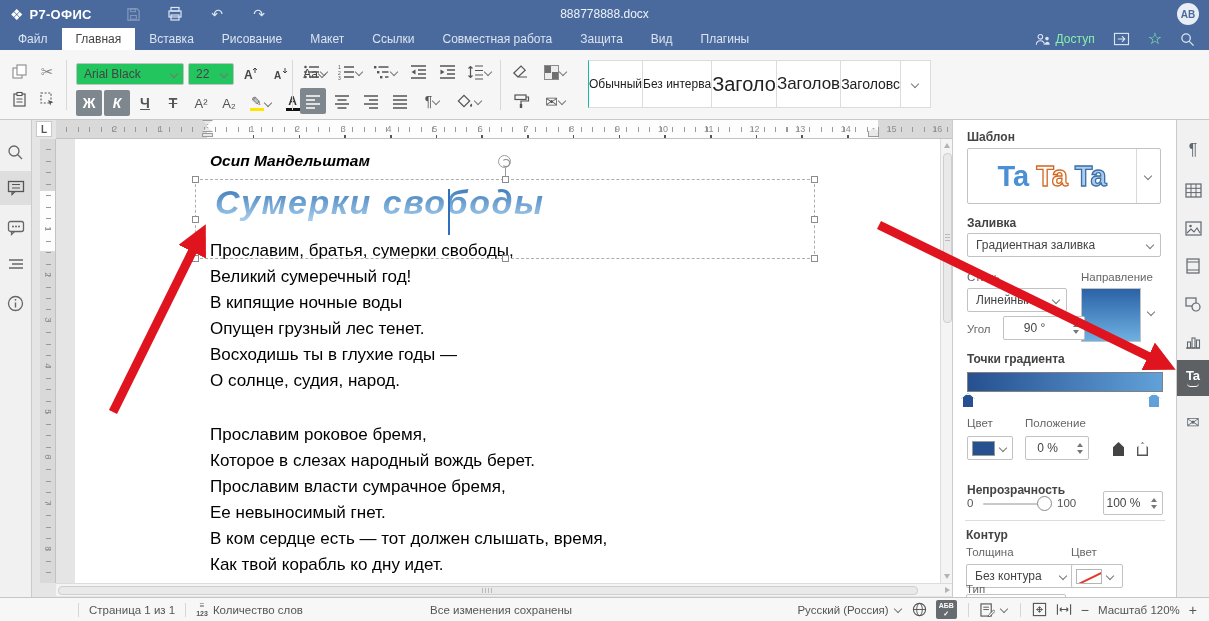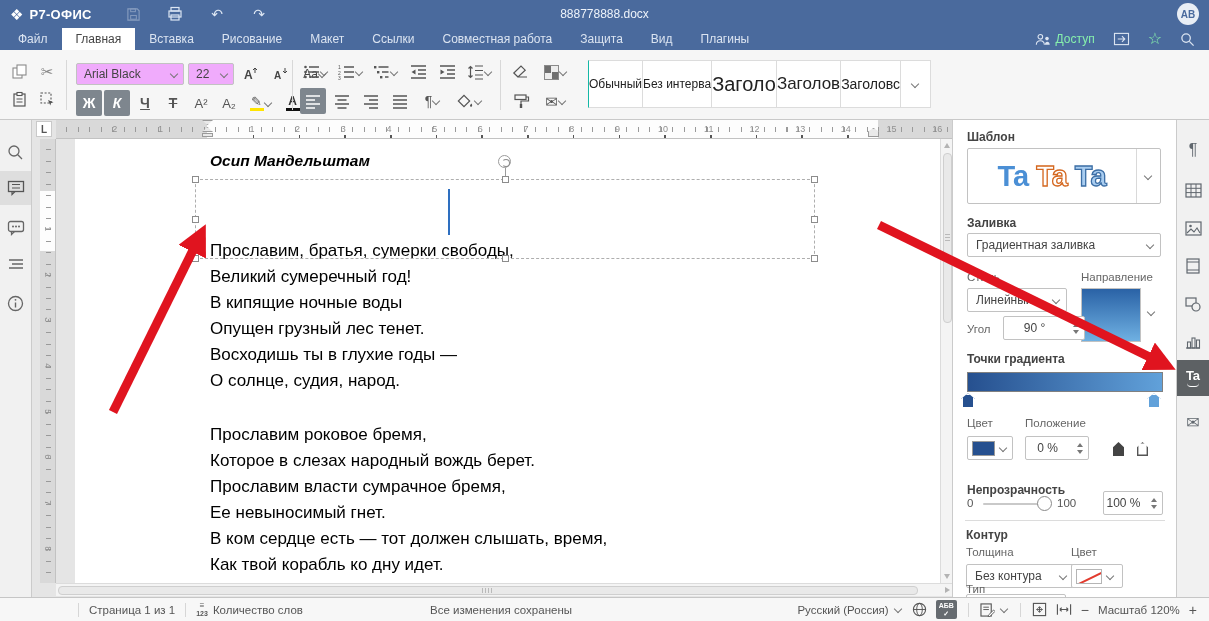--- a/index.html
+++ b/index.html
@@ -26,21 +26,21 @@
   .tab.active{background:#fff;color:#444;}
   .tr-right{margin-left:auto;display:flex;align-items:center;gap:18px;padding-right:14px;color:#dbe4f1;}
   .tr-item{display:flex;align-items:center;gap:5px;font-size:12px;color:#86efac;}
   .glyph{font-size:14px;line-height:1;}
 
   
   #toolbar{position:absolute;left:0;top:50px;width:1209px;height:70px;background:#f6f6f6;border-bottom:1px solid #c9c9c9;}
   .vsep{position:absolute;top:10px;width:1px;height:50px;background:#d8d8d8;}
   .ibtn{width:26px;height:26px;display:flex;align-items:center;justify-content:center;border-radius:2px;color:#555;}
   .ibtn.on{background:#7e868e;color:#fff;}
-  .drop{display:flex;align-items:center;background:#f0abfc;border:1px solid #c2c2c2;border-radius:2px;height:22px;font-size:12px;color:#444;padding:0 4px 0 7px;gap:4px;}
+  .drop{display:flex;align-items:center;background:#22c55e;border:1px solid #c2c2c2;border-radius:2px;height:22px;font-size:12px;color:#444;padding:0 4px 0 7px;gap:4px;}
   .chev{width:9px;height:9px;position:relative;flex:0 0 auto;}
   .chev::before{content:'';position:absolute;left:1px;top:1px;width:5px;height:5px;border-right:1.4px solid #777;border-bottom:1.4px solid #777;transform:rotate(45deg);}
   .row{display:flex;align-items:center;gap:2px;}
   .lettr{font-size:14px;font-weight:bold;}
   .styles{position:absolute;left:588px;top:10px;height:48px;display:flex;}
   .style-tile{background:#fff;border:1px solid #dcdcdc;border-left:0;display:flex;align-items:center;justify-content:center;color:#222;cursor:pointer;overflow:hidden;white-space:nowrap;}
   .style-tile:first-child{border-left:1px solid #14b8a6;align-items:center;}
   .st0{font-size:12px;} .st1{font-size:12px;} .st2{font-size:20px;} .st3{font-size:17px;} .st4{font-size:14px;}
   .styles-exp{width:30px;background:#fff;border:1px solid #dcdcdc;border-left:0;display:flex;align-items:center;justify-content:center;}
 
@@ -528,20 +528,21 @@
           <span class="vn">4</span>
           <span class="vn">5</span>
           <span class="vn">6</span>
           <span class="vn">7</span>
           <span class="vn">8</span>
         </div>
     </div>
 
     <div id="page">
       <div class="author">Осип Мандельштам</div>
+      <div class="wordart">Сумерки свободы</div>
 
       <div class="stanza" style="top:99px">
           <div class="pline">Прославим, братья, сумерки свободы,</div>
           <div class="pline">Великий сумеречный год!</div>
           <div class="pline">В кипящие ночные воды</div>
           <div class="pline">Опущен грузный лес тенет.</div>
           <div class="pline">Восходишь ты в глухие годы —</div>
           <div class="pline">О солнце, судия, народ.</div>
         </div>
       <div class="stanza" style="top:283px">

